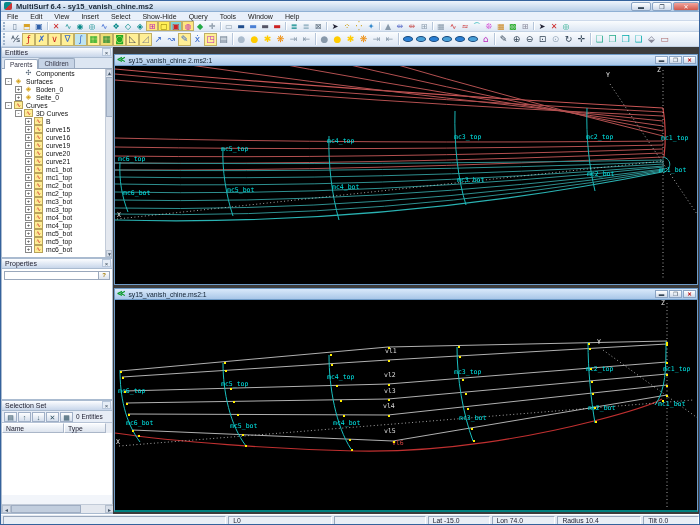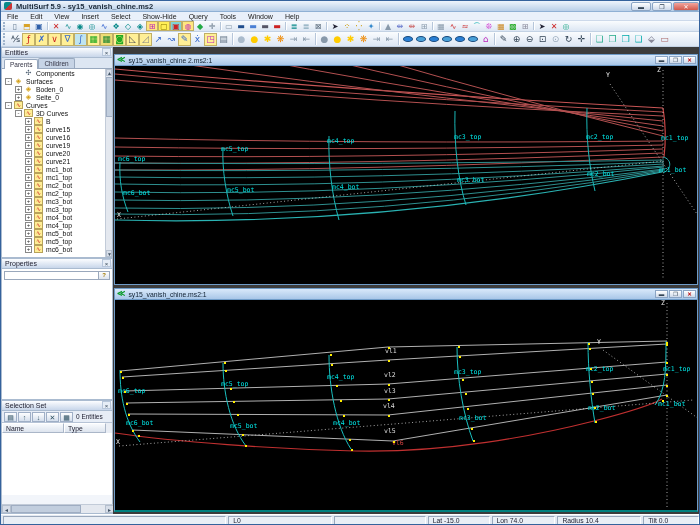--- a/index.html
+++ b/index.html
@@ -89,21 +89,21 @@
   .sfield { height:9px; border:1px solid #9aa8bc; border-bottom-color:#fff; border-right-color:#fff;
     font-size:6.8px; color:#223; padding:0 4px; line-height:8px; background:#e9eef5; }
 </style>
 </head>
 <body>
 
 <div id="app">
 
   <div class="titlebar">
     <span class="app-icon"></span>
-    <span class="ttext">MultiSurf 5.9 - sy15_vanish_chine.ms2</span>
+    <span class="ttext">MultiSurf 6.4 - sy15_vanish_chine.ms2</span>
     <span class="winbtns">
       <span class="winbtn">▬</span>
       <span class="winbtn">❐</span>
       <span class="winbtn close">✕</span>
     </span>
   </div>
 
   <div class="menubar" id="menubar">
       <span class="mitem">File</span>
       <span class="mitem">Edit</span>

